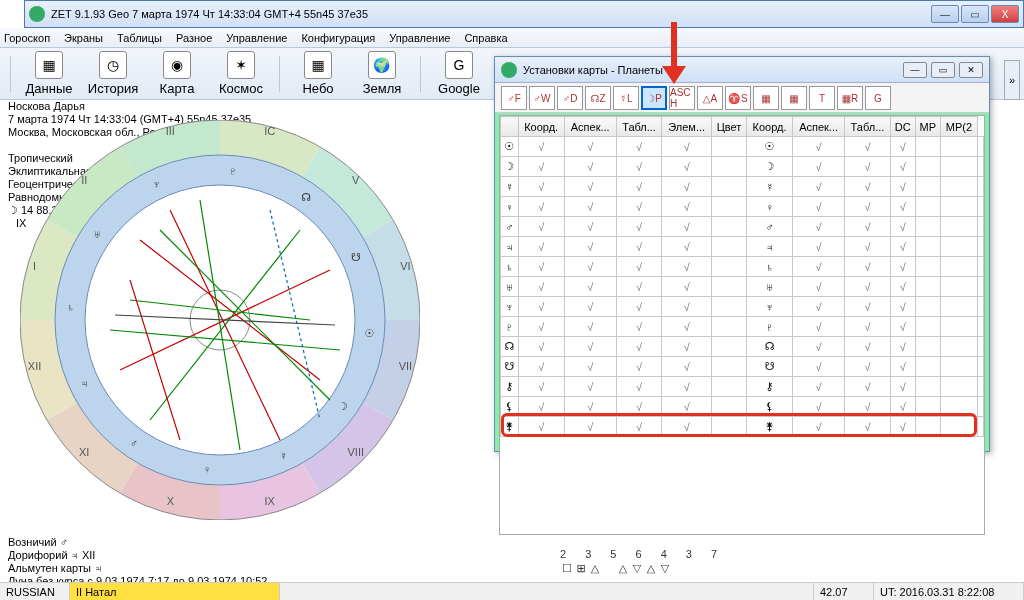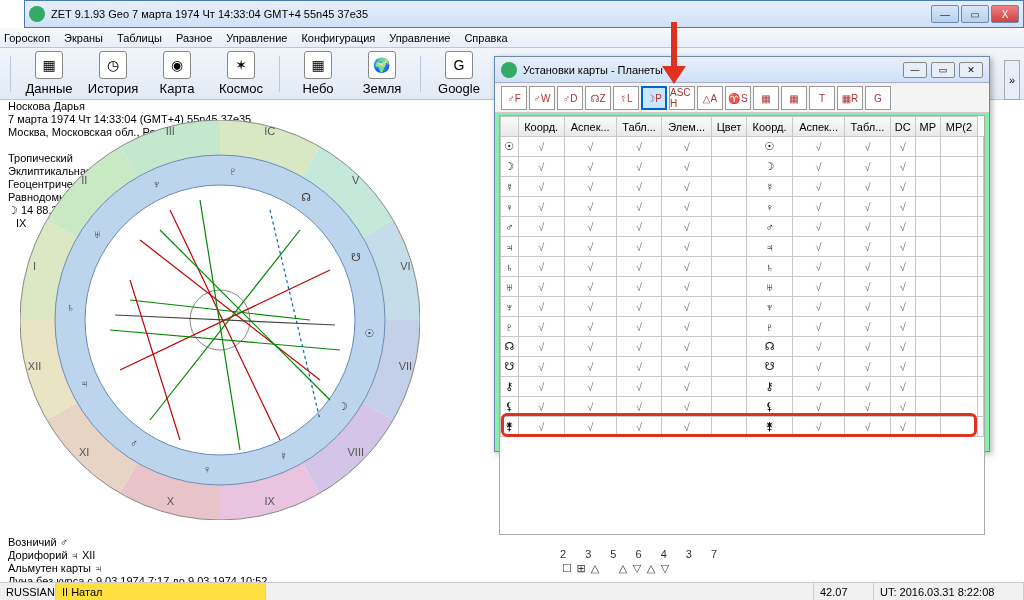--- a/index.html
+++ b/index.html
@@ -502,18 +502,18 @@
     <polygon points="20,62 8,44 32,44" fill="#e03020"></polygon>
   </svg>
 </div>
 
 <div class="bottom-extras">
   <div class="row1">2  3  5      6  4  3  7</div>
   <div class="row2" id="symrow"><span>☐</span><span>⊞</span><span>△</span><span></span><span>△</span><span>▽</span><span>△</span><span>▽</span></div>
 </div>
 
 <div class="statusbar">
-  <div class="cell" style="width:56px">RUSSIAN</div>
+  <div class="cell" style="width:70px">RUSSIAN</div>
   <div class="cell yellow" style="width:210px">II Натал</div>
   <div class="cell" style="flex:1"></div>
   <div class="cell" style="width:60px">42.07</div>
   <div class="cell" style="width:150px">UT: 2016.03.31  8:22:08</div>
 </div>
 
 </body></html>

